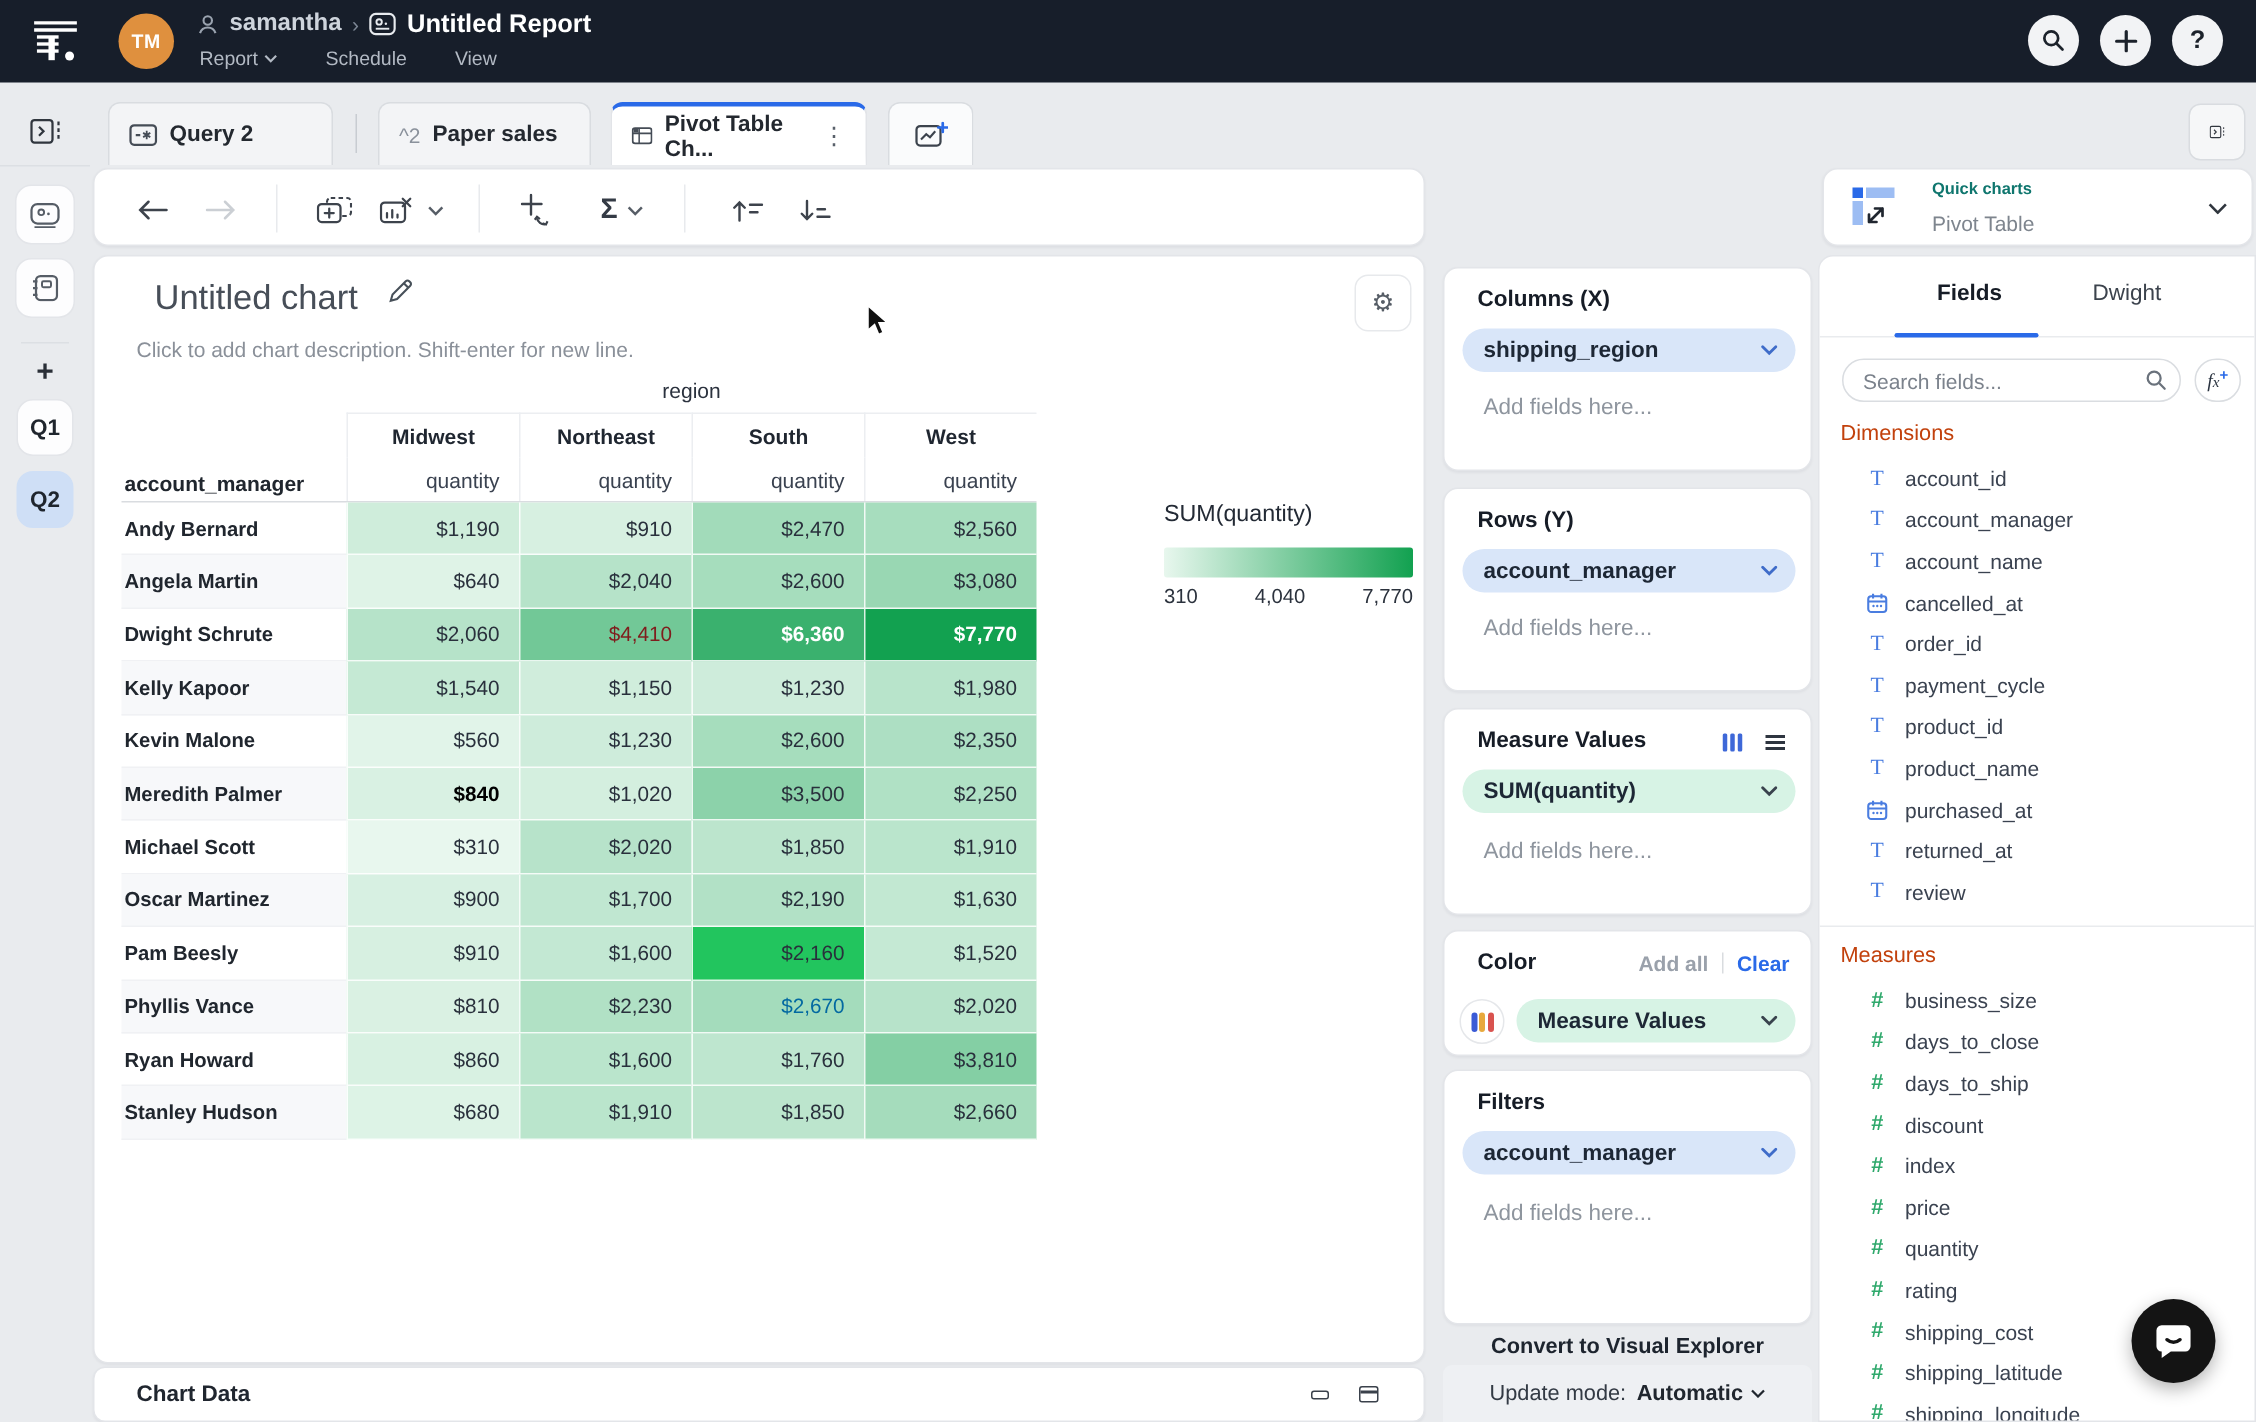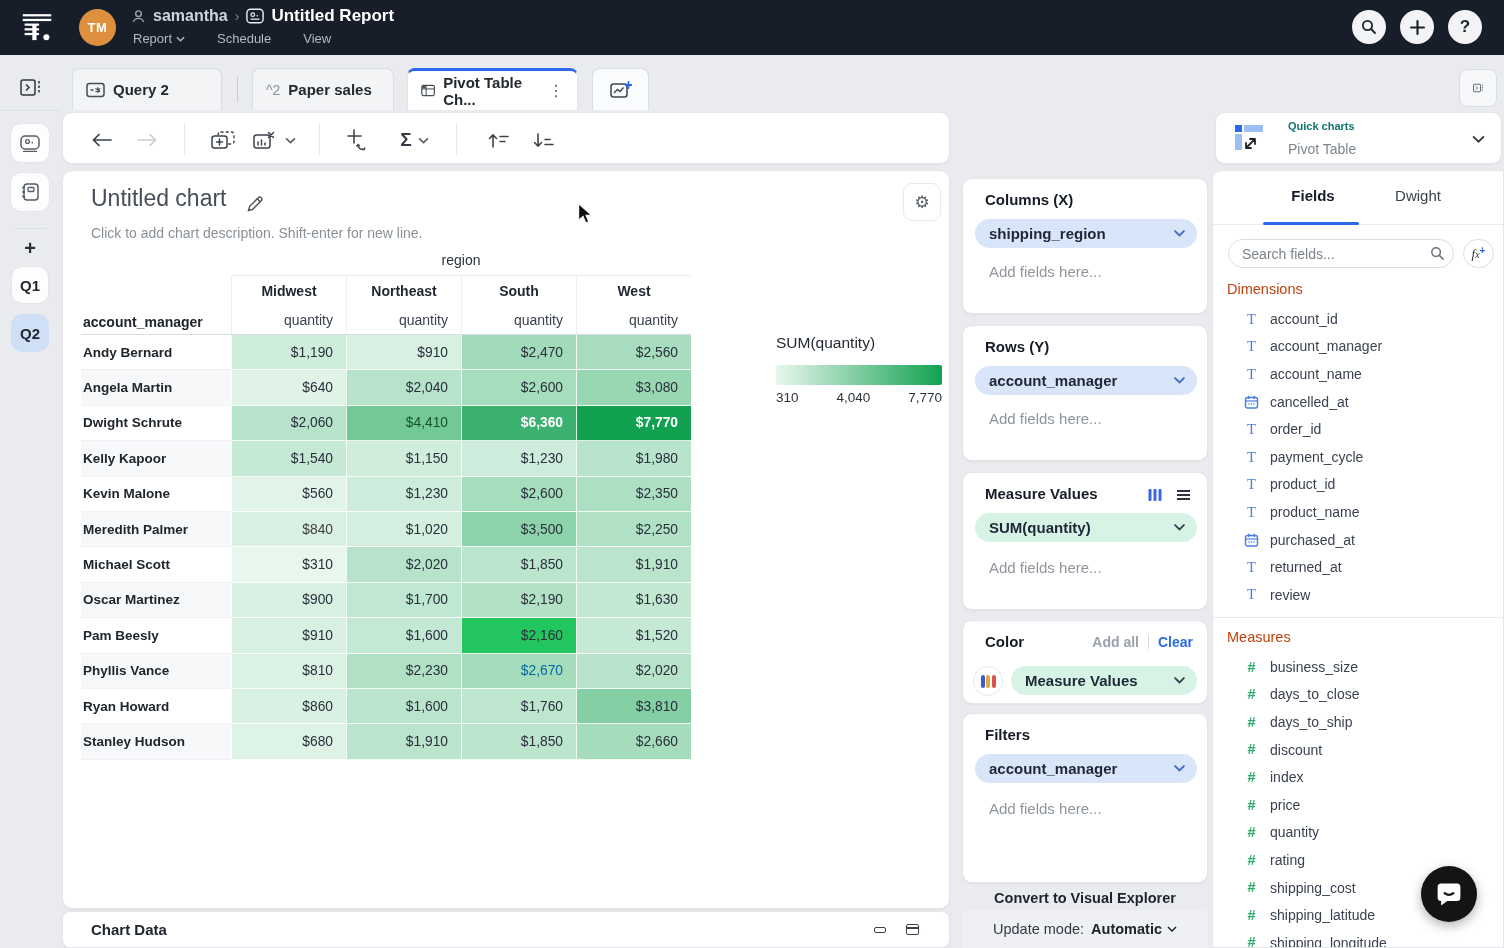--- a/index.html
+++ b/index.html
@@ -39,21 +39,21 @@
 
   
   .tbi { position:absolute; top:14px; width:26px; height:26px; display:flex; align-items:center; justify-content:center; }
   .tb-div { position:absolute; top:10px; width:1px; height:32px; background:#e8eaed; }
 
   
   .qc-title { position:absolute; left:72px; top:7px; font-size:11px; font-weight:bold; color:#0f766e; }
   .qc-sub { position:absolute; left:72px; top:28px; font-size:14px; color:#7e858e; }
 
   
-  .chart-title-row { position:absolute; left:28px; top:14px; display:flex; align-items:flex-end; gap:20px; }
+  .chart-title-row { position:absolute; left:40px; top:14px; display:flex; align-items:flex-start; gap:20px; }
   .chart-title { font-size:23px; color:#474e58; }
   .chart-desc { position:absolute; left:28px; top:54px; font-size:14px; color:#8a9099; }
   .gear-btn { position:absolute; left:840px; top:12px; width:38px; height:38px; border:1px solid #e7e9ec; border-radius:9px; display:flex; align-items:center; justify-content:center; font-size:17px; color:#565d66; background:#fff; }
   .region-label { position:absolute; left:168px; top:81px; width:460px; text-align:center; font-size:14px; color:#2b323e; }
 
   .pivot { position:absolute; left:18px; top:104px; width:610px; }
   .pvt-row { display:flex; }
   .pvt-h1 .rg { width:115px; height:30px; display:flex; align-items:center; justify-content:center; font-weight:bold; font-size:14px; color:#1f2630; border-left:1px solid #eceef1; border-top:1px solid #eceef1; }
   .pvt-h1 .corner { width:150px; }
   .pvt-h2 { border-bottom:1px solid #d9dce0; }
@@ -370,41 +370,41 @@
         <div class="pvt-brow alt">
           <div class="name">Angela Martin</div>
           <div class="val" style="background: rgb(223, 243, 231); color: rgb(41, 48, 60);">$640</div>
           <div class="val" style="background: rgb(182, 227, 201); color: rgb(41, 48, 60);">$2,040</div>
           <div class="val" style="background: rgb(166, 221, 189); color: rgb(41, 48, 60);">$2,600</div>
           <div class="val" style="background: rgb(153, 215, 179); color: rgb(41, 48, 60);">$3,080</div>
         </div>
         <div class="pvt-brow">
           <div class="name">Dwight Schrute</div>
           <div class="val" style="background: rgb(182, 227, 201); color: rgb(41, 48, 60);">$2,060</div>
-          <div class="val" style="background: rgb(114, 200, 151); color: #14532d; text-align: right;">$4,410</div>
+          <div class="val" style="background: rgb(114, 200, 151); color: #7f1d1d; text-align: right;">$4,410</div>
           <div class="val" style="background: rgb(58, 177, 110); color: rgb(255, 255, 255); font-weight: bold;">$6,360</div>
           <div class="val" style="background: rgb(18, 161, 80); color: rgb(255, 255, 255); font-weight: bold;">$7,770</div>
         </div>
         <div class="pvt-brow alt">
           <div class="name">Kelly Kapoor</div>
           <div class="val" style="background: rgb(197, 233, 212); color: rgb(41, 48, 60);">$1,540</div>
           <div class="val" style="background: rgb(208, 237, 220); color: rgb(41, 48, 60);">$1,150</div>
           <div class="val" style="background: rgb(206, 236, 219); color: rgb(41, 48, 60);">$1,230</div>
           <div class="val" style="background: rgb(184, 228, 203); color: rgb(41, 48, 60);">$1,980</div>
         </div>
         <div class="pvt-brow">
           <div class="name">Kevin Malone</div>
           <div class="val" style="background: rgb(225, 244, 233); color: rgb(41, 48, 60);">$560</div>
           <div class="val" style="background: rgb(206, 236, 219); color: rgb(41, 48, 60);">$1,230</div>
           <div class="val" style="background: rgb(166, 221, 189); color: rgb(41, 48, 60);">$2,600</div>
           <div class="val" style="background: rgb(173, 223, 195); color: rgb(41, 48, 60);">$2,350</div>
         </div>
         <div class="pvt-brow alt">
           <div class="name">Meredith Palmer</div>
-          <div class="val" style="background: rgb(217, 241, 227); color: #404040;">$840</div>
+          <div class="val" style="background: rgb(217, 241, 227); color: #000000; font-weight: bold;">$840</div>
           <div class="val" style="background: rgb(212, 239, 223); color: rgb(41, 48, 60);">$1,020</div>
           <div class="val" style="background: rgb(140, 210, 170); color: rgb(41, 48, 60);">$3,500</div>
           <div class="val" style="background: rgb(176, 225, 197); color: rgb(41, 48, 60);">$2,250</div>
         </div>
         <div class="pvt-brow">
           <div class="name">Michael Scott</div>
           <div class="val" style="background: rgb(232, 247, 238); color: rgb(41, 48, 60);">$310</div>
           <div class="val" style="background: rgb(183, 227, 202); color: rgb(41, 48, 60);">$2,020</div>
           <div class="val" style="background: rgb(188, 229, 205); color: rgb(41, 48, 60);">$1,850</div>
           <div class="val" style="background: rgb(186, 229, 204); color: rgb(41, 48, 60);">$1,910</div>

